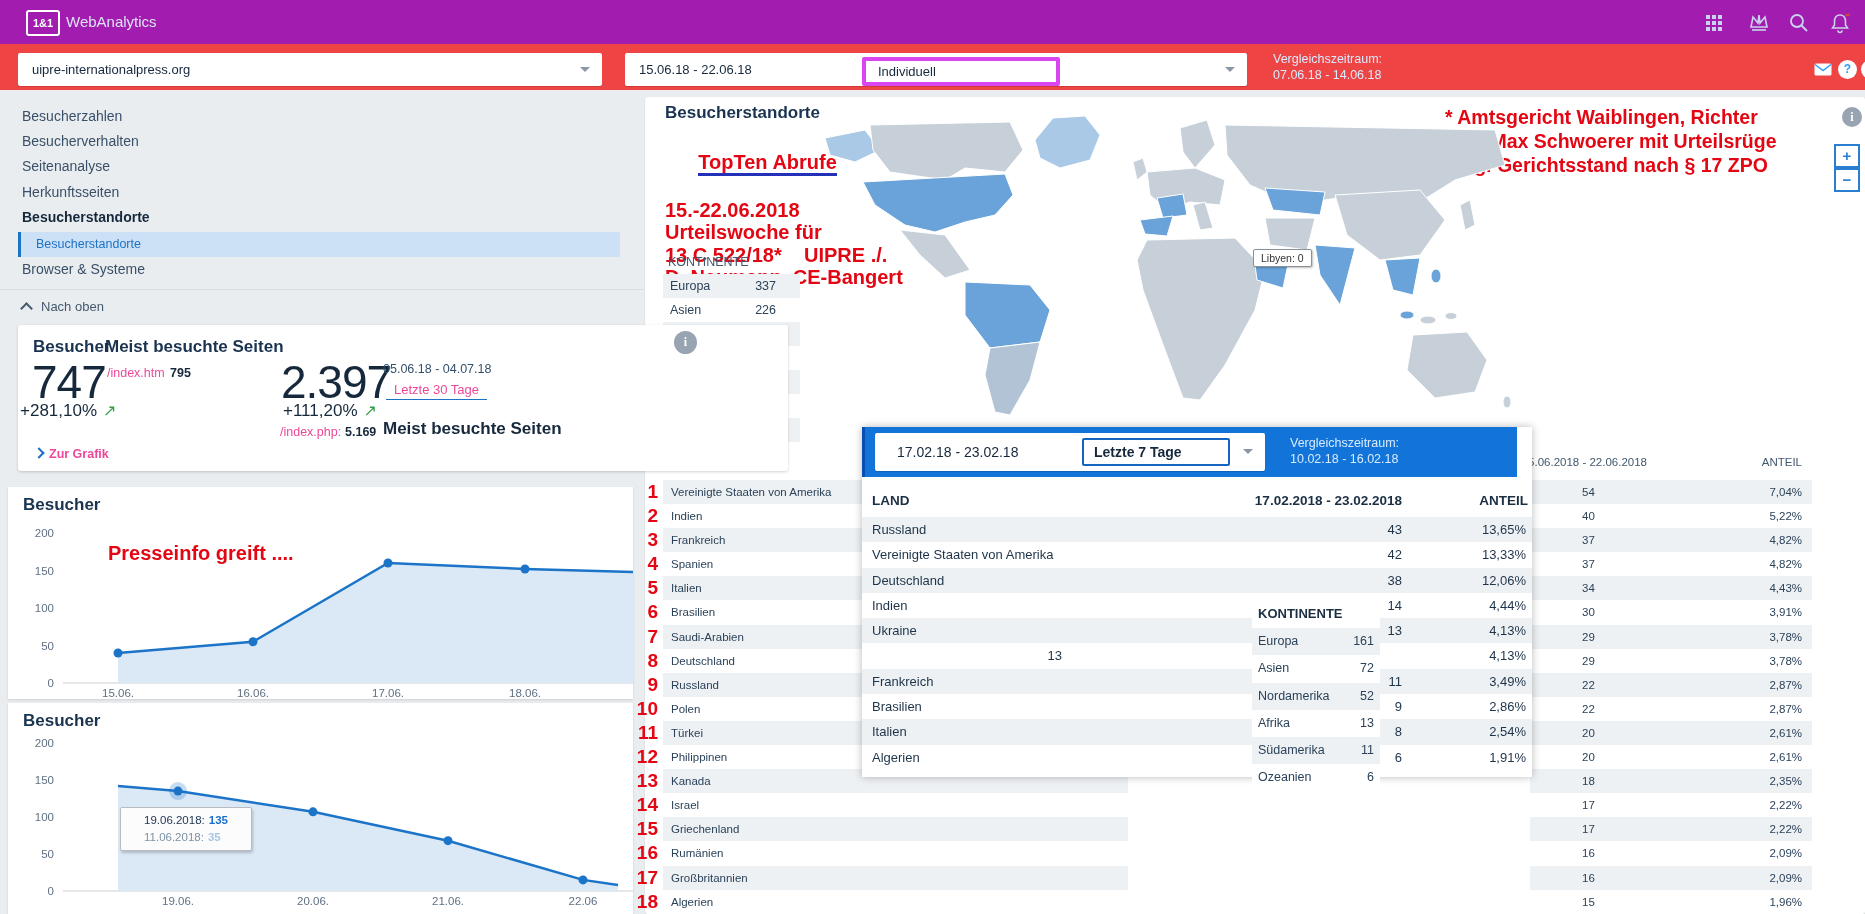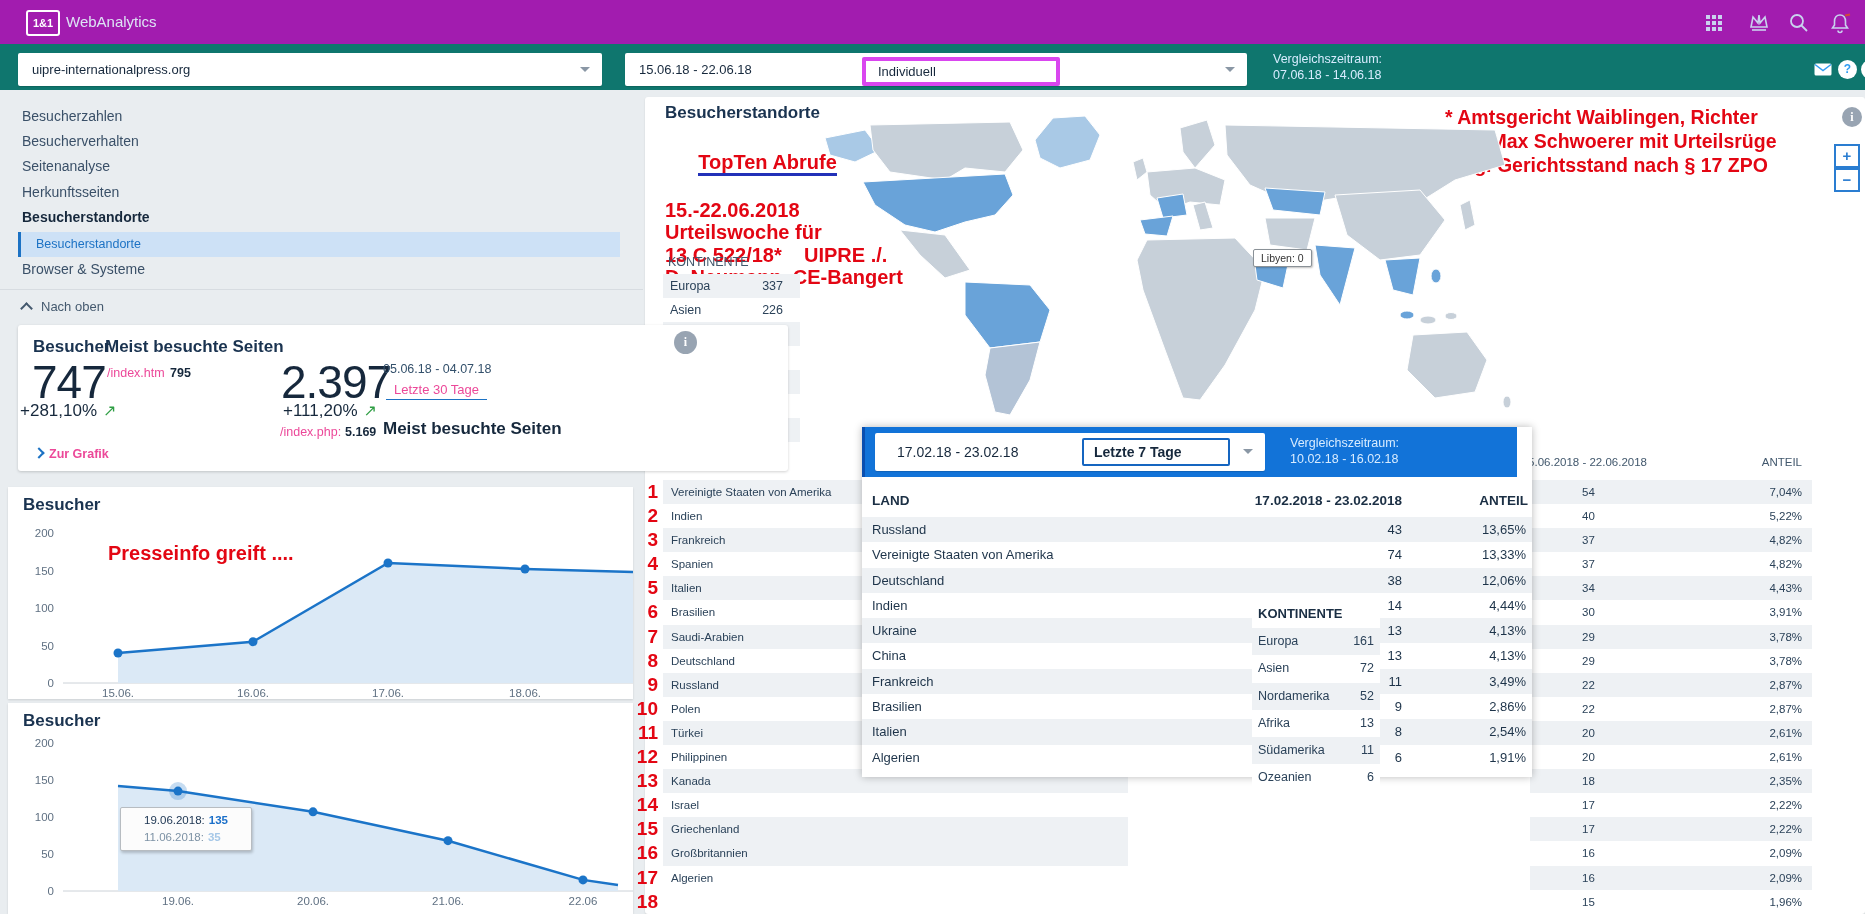--- a/index.html
+++ b/index.html
@@ -5,21 +5,21 @@
   html,body{margin:0;padding:0;background:#cfd5da;}
   .stage{position:relative;width:1865px;height:914px;background:#e9edf0;overflow:hidden;
          font-family:"Liberation Sans",sans-serif;color:#2b4259;}
   
   .navbar{position:absolute;left:0;top:0;width:100%;height:44px;background:#a21caf;}
   .logo-box{position:absolute;left:26px;top:10px;width:30px;height:22px;border:2px solid #fff;border-radius:3px;
             color:#fff;font-size:11px;font-weight:bold;text-align:center;line-height:22px;letter-spacing:0;}
   .brand{position:absolute;left:66px;top:13px;color:#dde4f5;font-size:15px;}
   .nav-ic{position:absolute;top:12px;width:22px;height:22px;}
   
-  .bluebar{position:absolute;left:0;top:44px;width:100%;height:46px;background:#0f766e;}
+  .bluebar{position:absolute;left:0;top:44px;width:100%;height:46px;background:#ef4444;}
   .wfield{position:absolute;background:#fff;border-radius:2px;box-shadow:0 1px 1px rgba(0,0,0,.15);}
   .domain{left:18px;top:9px;width:584px;height:33px;}
   .datef{left:625px;top:9px;width:622px;height:33px;}
   .ftxt{position:absolute;left:14px;top:9px;font-size:13px;color:#16283c;}
   .mode-box{position:absolute;left:237px;top:4px;width:178px;height:21px;border:4px solid #d946ef;border-radius:2px;
             font-size:13px;color:#16283c;line-height:21px;padding-left:12px;}
   .caret{position:absolute;width:0;height:0;border:5px solid transparent;border-top-color:#8a97a5;}
   .cmp{position:absolute;font-size:12.5px;line-height:16px;color:#d8ecff;}
   .cmp-top{left:1273px;top:7px;}
   .round-badge{position:absolute;width:19px;height:19px;border-radius:50%;background:#fff;text-align:center;
@@ -70,21 +70,21 @@
   .zoom-btn{position:absolute;left:1189px;width:22px;height:20px;background:#fff;border:2px solid #2a7dd1;
             color:#2a7dd1;font-size:15px;font-weight:bold;text-align:center;line-height:19px;cursor:pointer;}
   .map-tip{position:absolute;left:608px;top:152px;background:#fff;border:1px solid #8a9197;border-radius:2px;
            box-shadow:1px 1px 2px rgba(0,0,0,.25);font-size:10.5px;color:#333;padding:2px 7px;}
   
   .thead{position:absolute;font-size:12.5px;color:#42586d;}
   .trow,.lrow,.orow,.mrow{display:flex;}
   .alt{background:#eef1f4;}
   .trow{height:24px;line-height:24px;font-size:12.5px;}
   .trow .tname{padding-left:7px;flex:1;}
-  .trow .tval{width:45px;text-align:right;padding-right:17px;}
+  .trow .tval{width:45px;text-align:right;padding-right:24px;}
   .cont-rows{position:absolute;left:18px;top:177px;width:137px;}
   .land-col{position:absolute;top:480px;}
   .lrow{height:24.1px;line-height:24.1px;font-size:11.5px;}
   .lrow .lname{padding-left:8px;flex:1;}
   .lrow .lval{width:117px;text-align:center;}
   .lrow .lshare{flex:1;text-align:right;padding-right:10px;}
   .lrank{height:24.1px;line-height:24.1px;font-size:19px;font-weight:bold;color:#e30613;text-align:right;}
   
   .overlay{position:absolute;left:862px;top:427px;width:670px;height:350px;background:#fff;
            box-shadow:0 0 8px rgba(0,0,0,.28);}
@@ -308,20 +308,23 @@
       </div>
       <div class="lrow alt">
         <span class="lname">Kanada</span>
       </div>
       <div class="lrow">
         <span class="lname">Israel</span>
       </div>
       <div class="lrow alt">
         <span class="lname">Griechenland</span>
       </div>
+      <div class="lrow">
+        <span class="lname">Rumänien</span>
+      </div>
       <div class="lrow alt">
         <span class="lname">Großbritannien</span>
       </div>
       <div class="lrow">
         <span class="lname">Algerien</span>
       </div>
     </div>
   <div class="land-col" id="land-right" style="left:1530px;width:282px;">
       <div class="lrow alt">
         <span class="lval">54</span>
@@ -413,40 +416,39 @@
     <div class="ov-head" style="left:240px;width:300px;text-align:right;">17.02.2018 - 23.02.2018</div>
     <div class="ov-head" style="left:566px;width:100px;text-align:right;">ANTEIL</div>
     <div class="ov-rows" id="ov-rows">
         <div class="orow alt">
           <span class="oname">Russland</span>
           <span class="oval">43</span>
           <span class="oshare">13,65%</span>
         </div>
         <div class="orow">
           <span class="oname">Vereinigte Staaten von Amerika</span>
-          <span class="oval">74</span>
+          <span class="oval">42</span>
           <span class="oshare">13,33%</span>
         </div>
         <div class="orow alt">
           <span class="oname">Deutschland</span>
           <span class="oval">38</span>
           <span class="oshare">12,06%</span>
         </div>
         <div class="orow">
           <span class="oname">Indien</span>
           <span class="oval">14</span>
           <span class="oshare">4,44%</span>
         </div>
         <div class="orow alt">
           <span class="oname">Ukraine</span>
           <span class="oval">13</span>
           <span class="oshare">4,13%</span>
         </div>
         <div class="orow">
-          <span class="oname">China</span>
           <span class="oval">13</span>
           <span class="oshare">4,13%</span>
         </div>
         <div class="orow alt">
           <span class="oname">Frankreich</span>
           <span class="oval">11</span>
           <span class="oshare">3,49%</span>
         </div>
         <div class="orow">
           <span class="oname">Brasilien</span>

